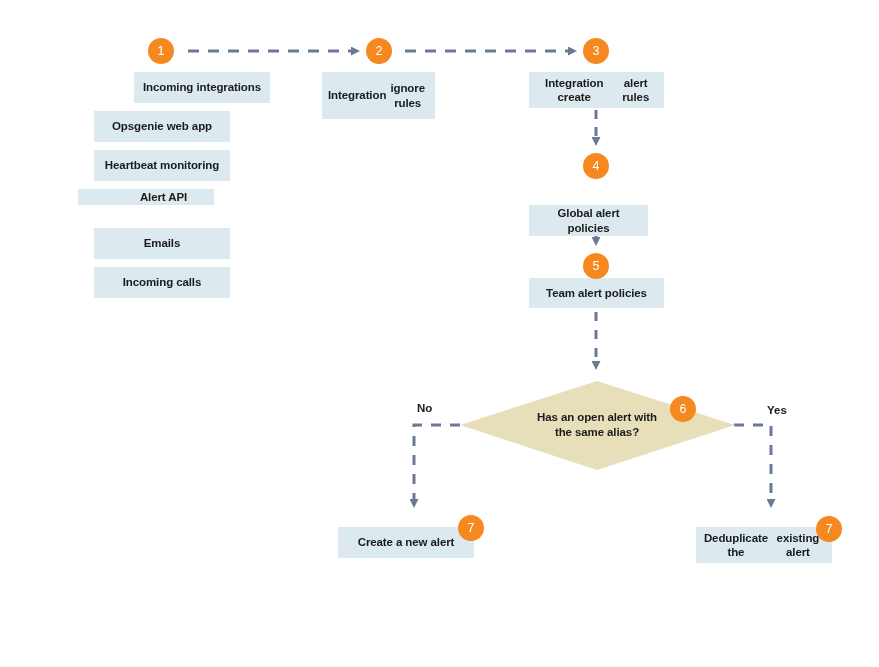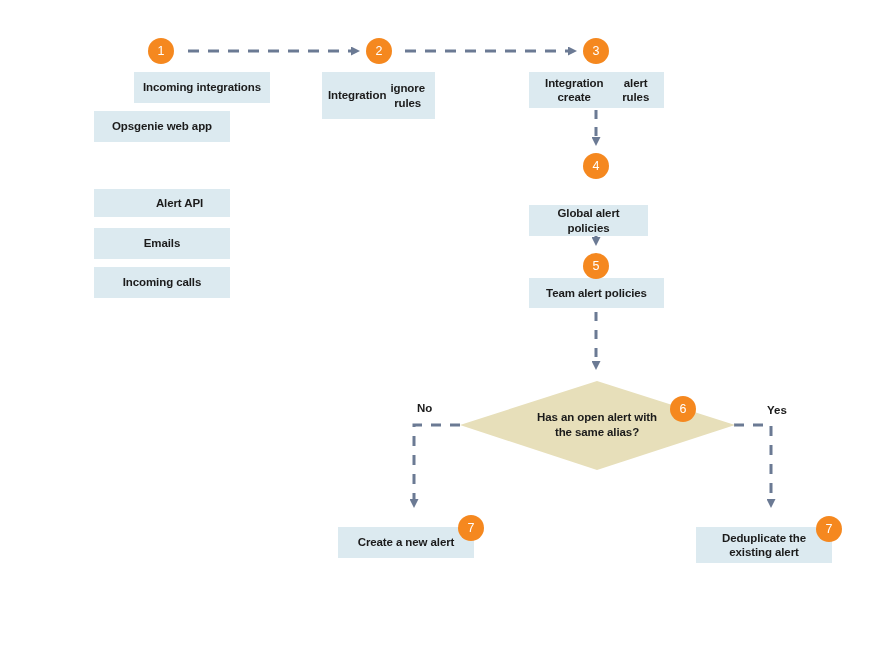--- a/index.html
+++ b/index.html
@@ -109,22 +109,23 @@
 
     <polygon points="597,381 735,425 597,470 460,425" fill="#e7dfba"></polygon>
   </svg>
 
   <div class="badge" style="left:148px; top:38px;">1</div>
 
   <div class="node-box" style="left:94px; top:72px; width:136px; height:31px;margin-left:40px;">Incoming integrations</div>
 
   <div class="node-box" style="left:94px; top:111px; width:136px; height:31px;">Opsgenie web app</div>
 
+  <div class="node-box" style="left:94px; top:150px; width:136px; height:31px;">Heartbeat monitoring</div>
 
-  <div class="node-box" style="left:94px; top:189px; width:136px; height:28px;padding-left:41px;">Alert API</div>
+  <div class="node-box" style="left:78px; top:189px; width:136px; height:16px;padding-left:41px;">Alert API</div>
 
   <div class="node-box" style="left:94px; top:228px; width:136px; height:31px;">Emails</div>
 
   <div class="node-box" style="left:94px; top:267px; width:136px; height:31px;">Incoming calls</div>
 
   <div class="badge" style="left:366px; top:38px;">2</div>
   <div class="node-box" style="left:322px; top:72px; width:113px; height:47px; flex-direction:row;">
     <span>Integration</span>
     <span>ignore rules</span>
   </div>
@@ -148,19 +149,19 @@
     <div>the same alias?</div>
   </div>
 
   <div class="branch-label" style="left:405px; top:402px;">No</div>
 
   <div class="branch-label" style="left:755px; top:404px;">Yes</div>
 
   <div class="node-box" style="left:338px; top:527px; width:136px; height:31px;">Create a new alert</div>
   <div class="badge" style="left:458px; top:515px;">7</div>
 
-  <div class="node-box" style="left:696px; top:527px; width:136px; height:36px; flex-direction:column;">
+  <div class="node-box" style="left:696px; top:527px; width:136px; height:36px; flex-direction:row;">
     <span>Deduplicate the</span>
     <span>existing alert</span>
   </div>
   <div class="badge" style="left:816px; top:516px;">7</div>
 
 </div>
 
 </body></html>

